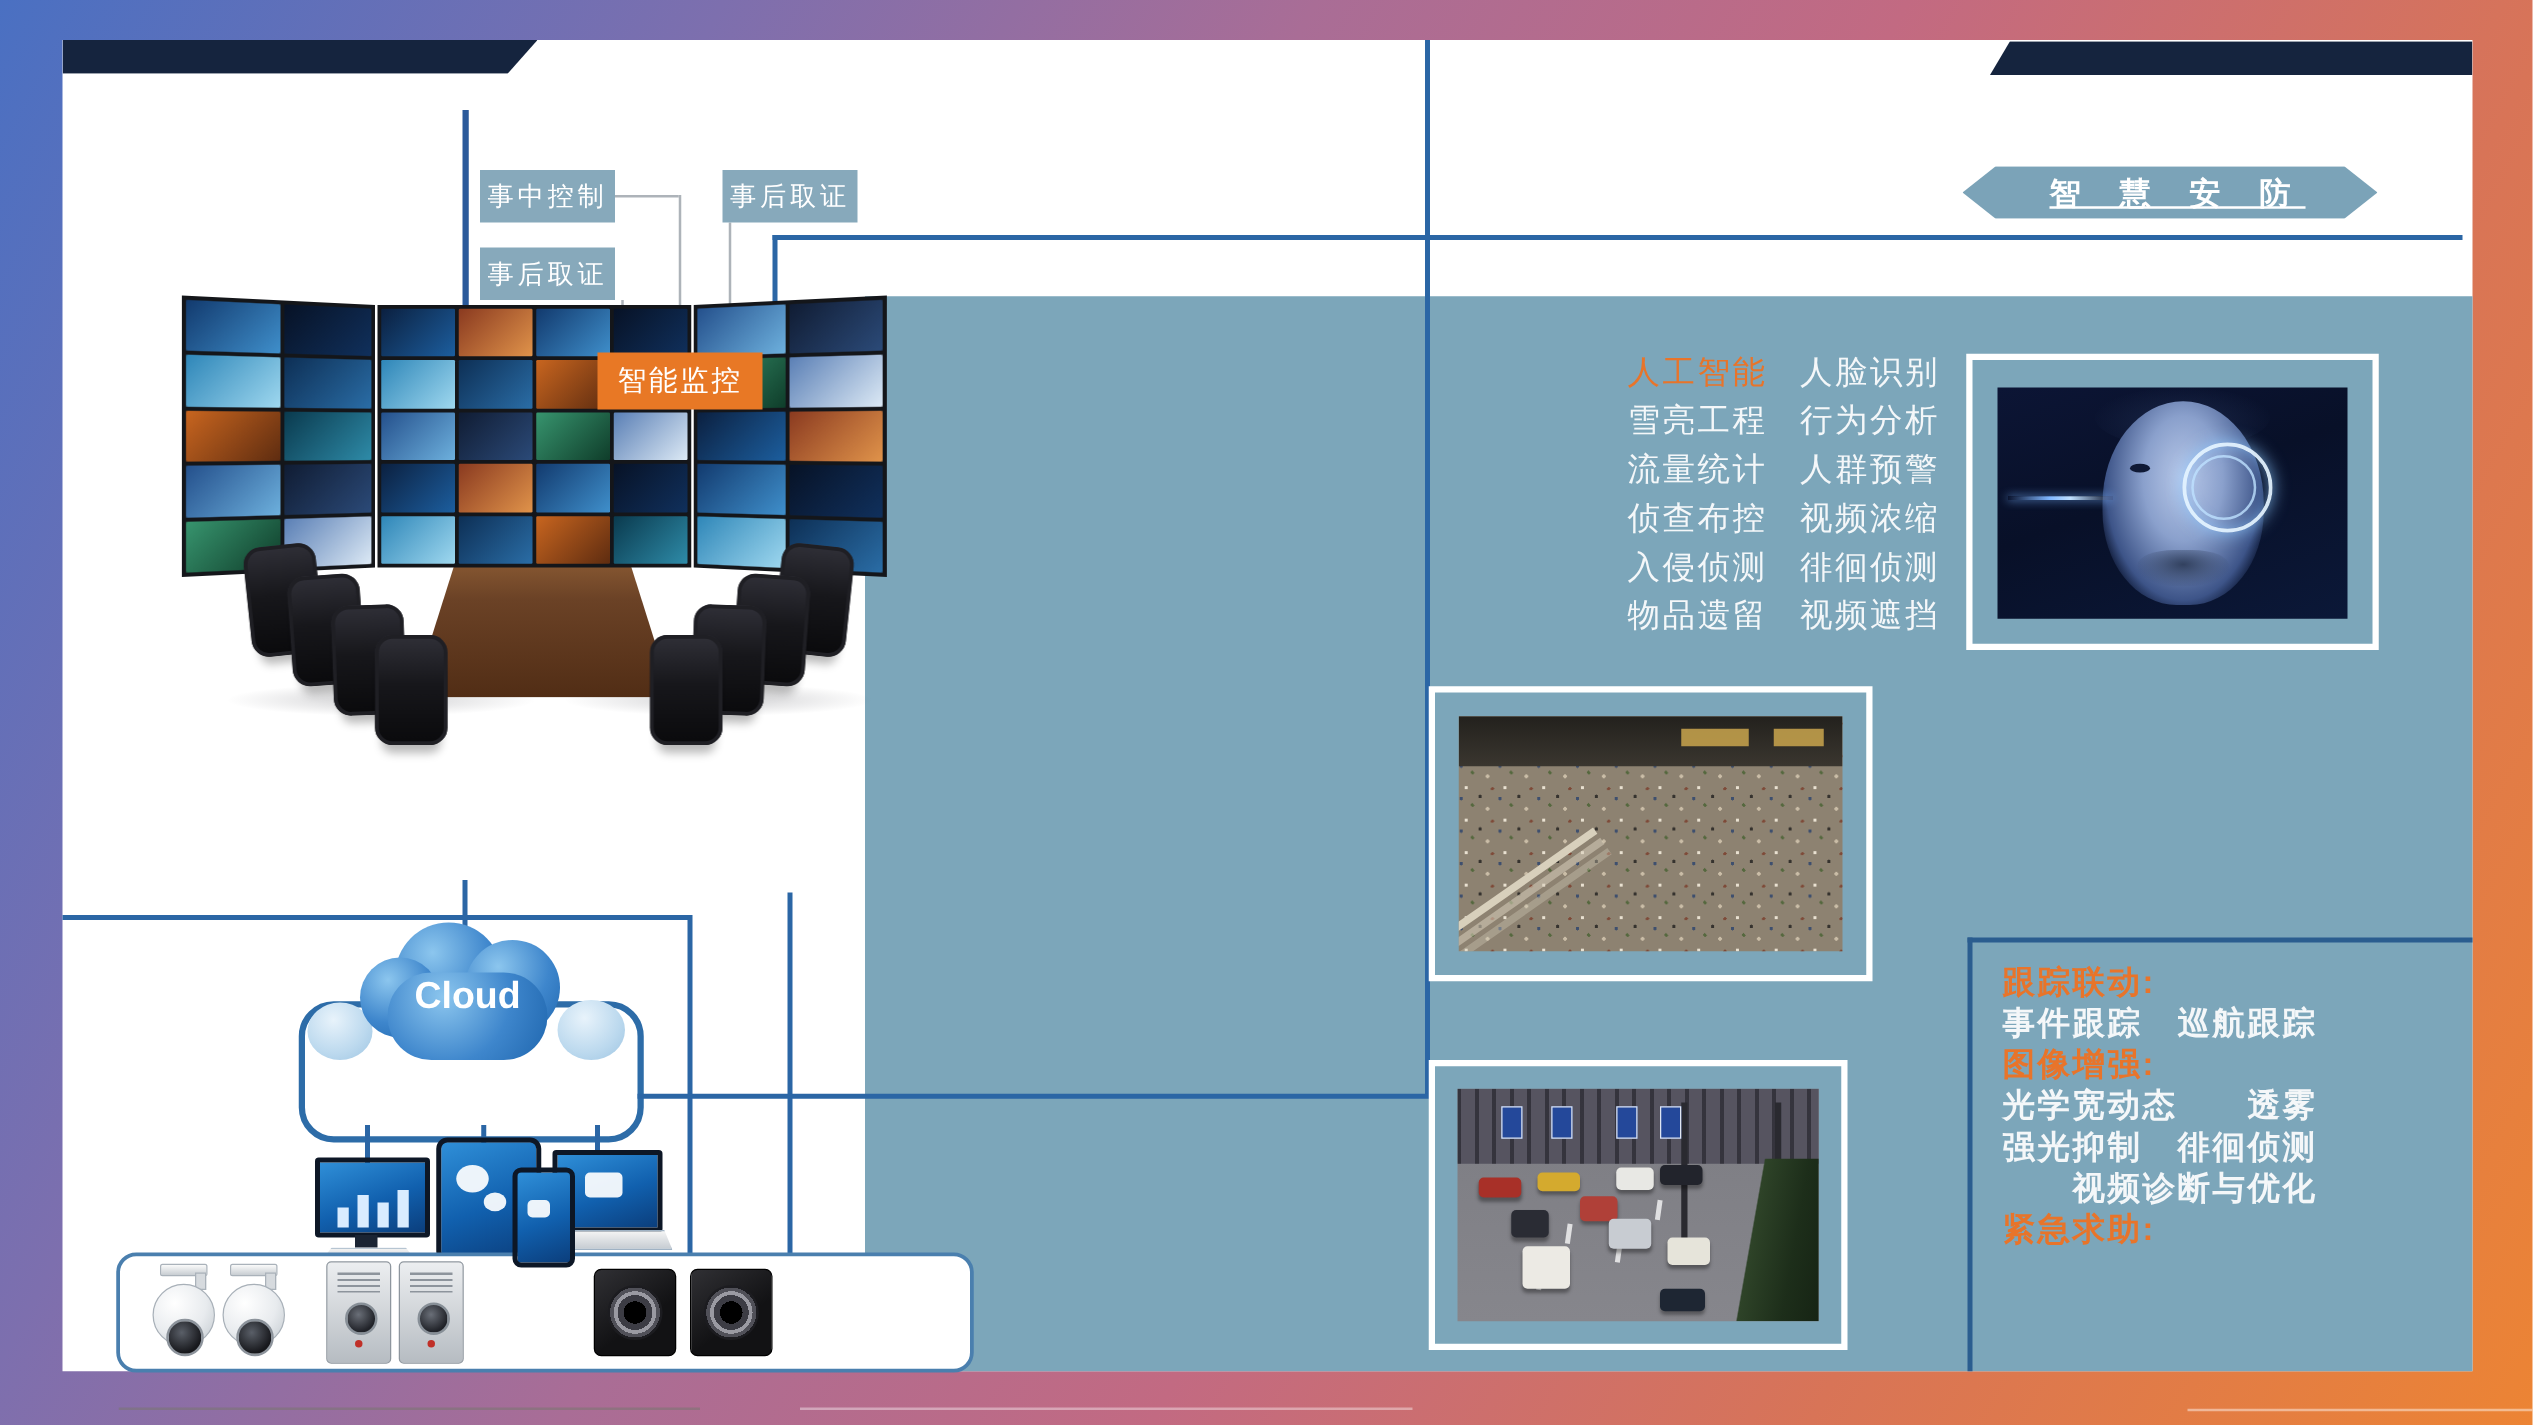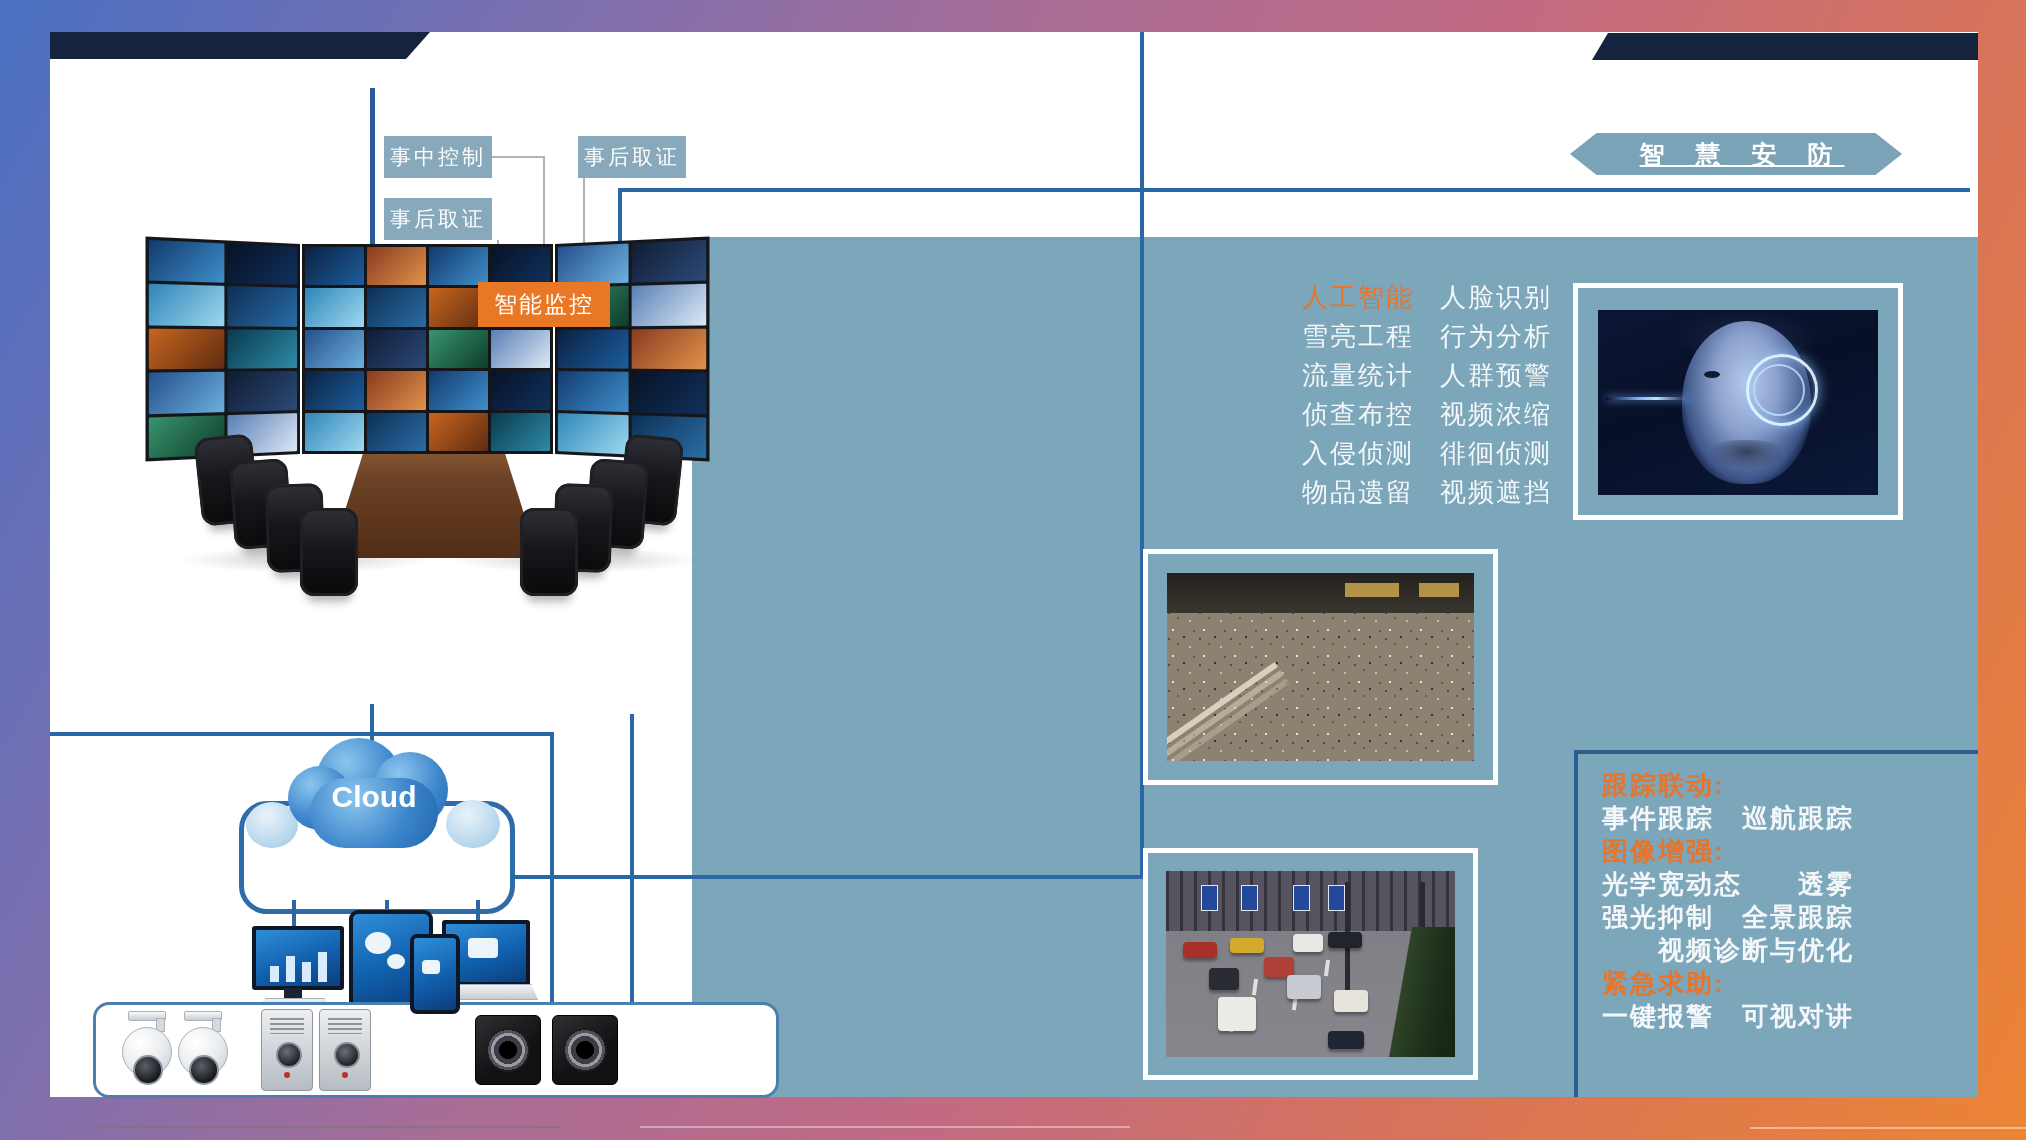--- a/index.html
+++ b/index.html
@@ -370,23 +370,22 @@
       <div class="car" style="left:56%;top:86%;width:36px;height:18px;background:#1e2633;"></div>
     </div>
   </div>
 
   <div class="abs cornerbox"></div>
   <div class="abs feat-list" id="feat-list">
       <div class="feat-line heading">跟踪联动:</div>
       <div class="feat-line">事件跟踪　巡航跟踪</div>
       <div class="feat-line heading">图像增强:</div>
       <div class="feat-line">光学宽动态　　透雾</div>
-      <div class="feat-line">强光抑制　全景跟踪</div>
+      <div class="feat-line">强光抑制　徘徊侦测</div>
       <div class="feat-line">　　视频诊断与优化</div>
       <div class="feat-line heading">紧急求助:</div>
-      <div class="feat-line">一键报警　可视对讲</div>
     </div>
 
 </div>
 
 <div class="abs edge-line" style="left:95px;top:1126px;width:465px;background:rgba(120,118,112,.55);"></div>
 <div class="abs edge-line" style="left:640px;top:1126px;width:490px;background:rgba(255,255,255,.4);"></div>
 <div class="abs edge-line" style="left:1750px;top:1127px;width:276px;background:rgba(255,255,255,.45);"></div>
 
 </body></html>

